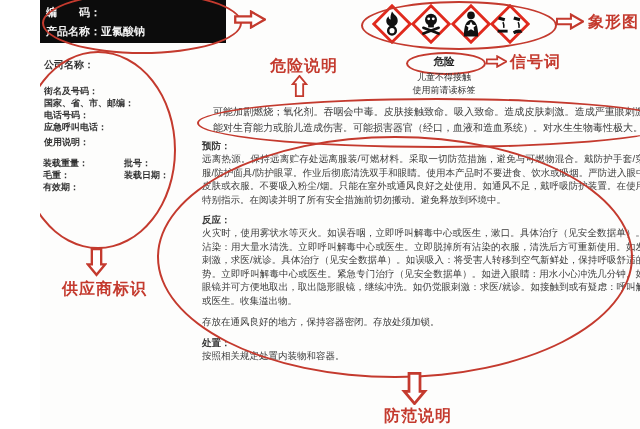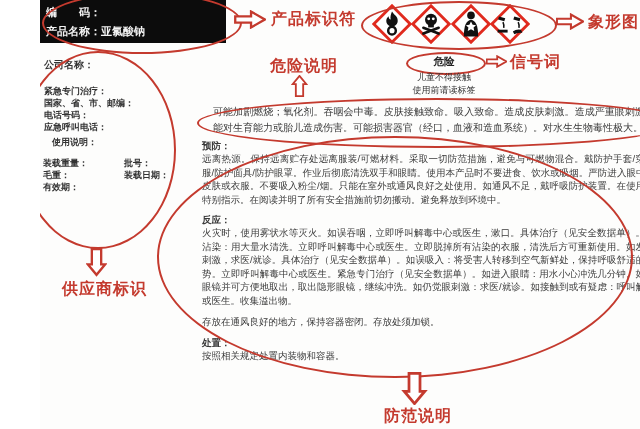--- a/index.html
+++ b/index.html
@@ -50,21 +50,20 @@
     <div class="line" style="top:5px;">编　　码：</div>
     <div class="line" style="top:24px;">产品名称：亚氯酸钠</div>
   </div>
   <div class="ellipse" style="left:2px; top:-8px; width:196px; height:58px;"></div>
 
   <div class="abs" style="left:194px; top:10px;">
     <svg width="32" height="19" viewBox="0 0 30 18">
         <path d="M1 6 H16 V1.5 L29 9 L16 16.5 V12 H1 Z" fill="#fff" stroke="var(--red)" stroke-width="2.2"></path>
       </svg>
   </div>
-  <div class="red-label" style="left:231px; top:9px;">产品标识符</div>
 
   <div class="abs" style="left:332px; top:4px;">
     <svg width="40" height="40" viewBox="0 0 42 42">
       <rect x="7.5" y="7.5" width="27" height="27" transform="rotate(45 21 21)" fill="#fff" stroke="var(--pred)" stroke-width="3"></rect>
       <path d="M21 8 C23.5 12 27 13 27 17.5 C27 21 24.5 23.5 21 23.5 C17.5 23.5 15 21 15 17.5 C15 15.5 16 14 17.5 12.8 C17.4 15 18.3 16 19.6 16.3 C19 13.8 19.8 10.8 21 8 Z" fill="#111"></path>
       <circle cx="21" cy="28" r="4" fill="none" stroke="#111" stroke-width="2.6"></circle>
     </svg>
   </div>
   <div class="abs" style="left:371px; top:4px;">
     <svg width="40" height="40" viewBox="0 0 42 42">
@@ -123,25 +122,25 @@
   <div class="abs" style="left:251px; top:75px;">
     <svg width="17" height="22" viewBox="0 0 18 24">
         <path d="M5 23 V10 H1.5 L9 1 L16.5 10 H13 V23 Z" fill="#fff" stroke="var(--red)" stroke-width="2"></path>
       </svg>
   </div>
 
   <div class="hazard-text body-text">可能加剧燃烧；氧化剂。吞咽会中毒。皮肤接触致命。吸入致命。造成皮肤刺激。造成严重眼刺激。可能对生育能力或胎儿造成伤害。可能损害器官（经口，血液和造血系统）。对水生生物毒性极大。</div>
   <div class="ellipse" style="left:157px; top:98px; width:476px; height:46px;"></div>
 
   <div class="supplier-text" style="left:4px; top:58px; font-size:10px;">公司名称：</div>
-  <div class="supplier-text" style="left:4px; top:85px;">紧急专门治疗：</div>
+  <div class="supplier-text" style="left:4px; top:85px;">街名及号码：</div>
   <div class="supplier-text" style="left:4px; top:97px;">国家、省、市、邮编：</div>
   <div class="supplier-text" style="left:4px; top:109px;">电话号码：</div>
   <div class="supplier-text" style="left:4px; top:121px;">应急呼叫电话：</div>
-  <div class="supplier-text" style="left:12px; top:136px;">使用说明：</div>
+  <div class="supplier-text" style="left:4px; top:136px;">使用说明：</div>
   <div class="supplier-text" style="left:3px; top:157px;">装载重量：</div>
   <div class="supplier-text" style="left:84px; top:157px;">批号：</div>
   <div class="supplier-text" style="left:3px; top:169px;">毛重：</div>
   <div class="supplier-text" style="left:84px; top:169px;">装载日期：</div>
   <div class="supplier-text" style="left:3px; top:181px;">有效期：</div>
   <div class="ellipse" style="left:-20px; top:51px; width:152px; height:194px;"></div>
 
   <div class="abs" style="left:46px; top:247px;">
     <svg width="21" height="30" viewBox="0 0 18 24">
         <path d="M5 1 V14 H1.5 L9 23 L16.5 14 H13 V1 Z" fill="#fff" stroke="var(--red)" stroke-width="2"></path>

